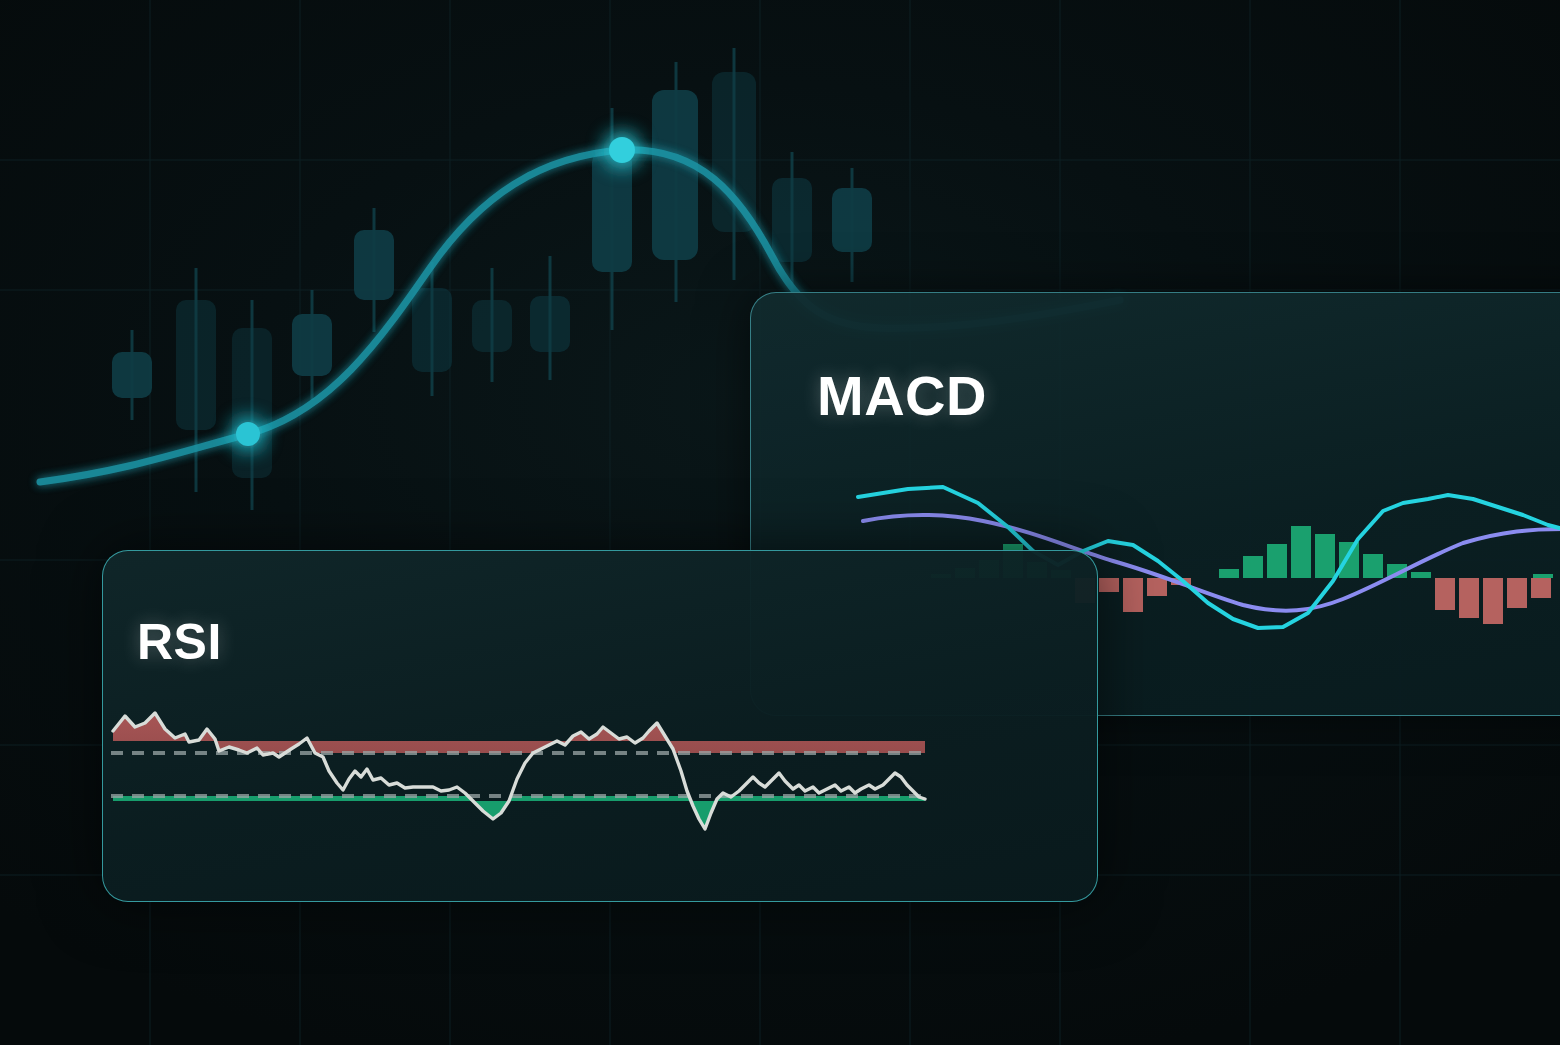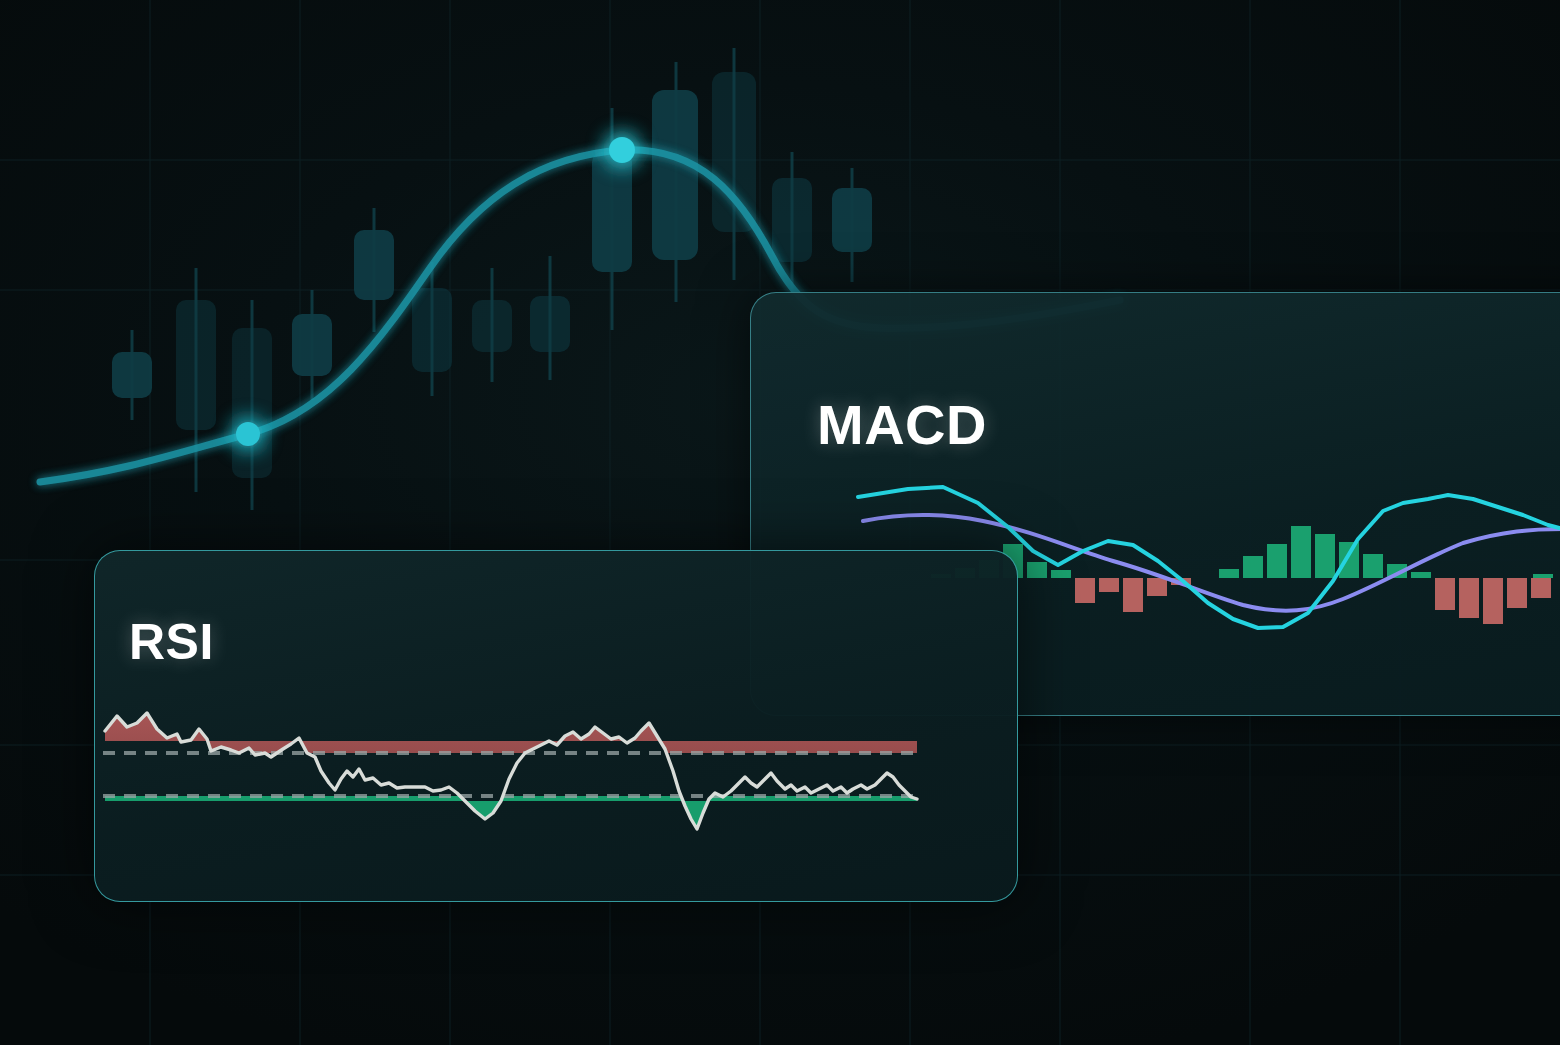--- a/index.html
+++ b/index.html
@@ -33,37 +33,37 @@
   #macd-panel {
     left: 750px;
     top: 292px;
     width: 900px;
     height: 424px;
     background: linear-gradient(170deg, rgba(17,43,46,0.96) 0%, rgba(11,32,35,0.96) 55%, rgba(9,28,31,0.96) 100%);
     border: 1.5px solid rgba(77,176,186,0.65);
     box-shadow: 0 0 50px rgba(0,0,0,0.55);
   }
   #rsi-panel {
-    left: 94px;
+    left: 102px;
     top: 550px;
-    width: 924px;
+    width: 996px;
     height: 352px;
     background: linear-gradient(170deg, rgba(16,39,42,0.97) 0%, rgba(11,30,33,0.97) 55%, rgba(9,26,29,0.97) 100%);
     border: 1.6px solid rgba(60,175,180,0.85);
     box-shadow: 0 0 60px rgba(0,0,0,0.6);
   }
   .panel-title {
     position: absolute;
     color: #ffffff;
     font-weight: 700;
     letter-spacing: 0.5px;
     text-shadow: 0 0 18px rgba(255,255,255,0.25);
     user-select: none;
   }
-  #macd-title { left: 66px; top: 70px; font-size: 56px; margin-top: 29px; }
+  #macd-title { left: 66px; top: 70px; font-size: 56px; }
   #rsi-title  { left: 34px; top: 62px; font-size: 50px; }
 
   .plot {
     position: absolute;
     overflow: hidden;
     border-radius: 18px;
   }
   #macd-plot { left: 1.5px; top: 1.5px; width: 897px; height: 421px; }
   #rsi-plot  { left: 1.6px; top: 1.6px; width: 822px; height: 348px; }
 </style>

